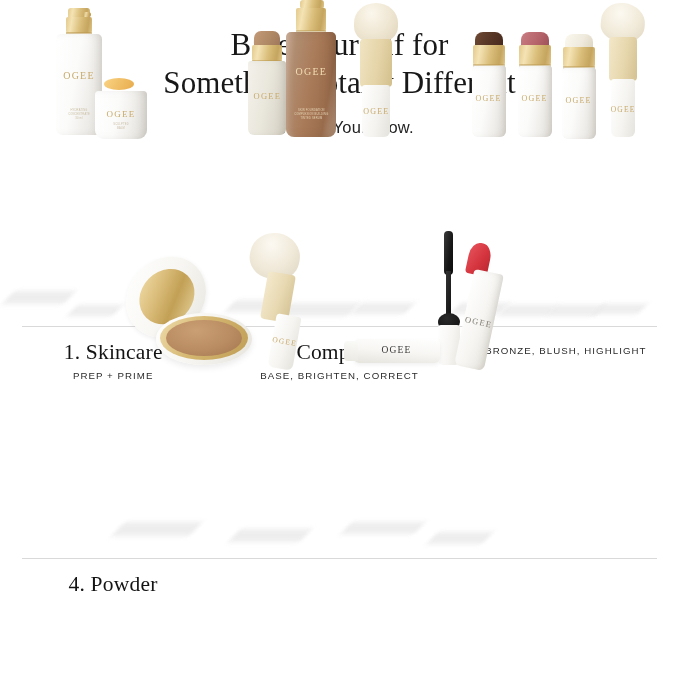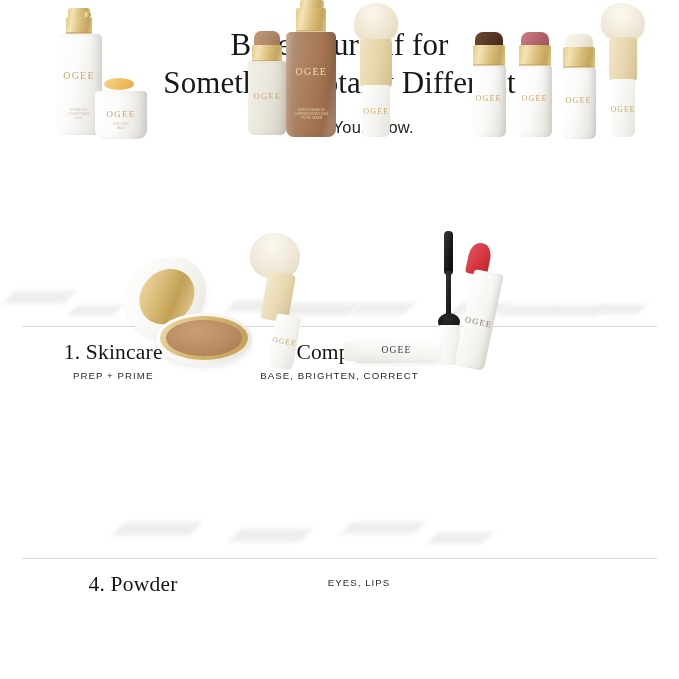--- a/index.html
+++ b/index.html
@@ -30,21 +30,21 @@
   .cell{flex:1;position:relative;}
   .row2 .cell{flex:0 0 226px;}
   .stage{position:absolute;left:0;right:0;bottom:0;height:100%;}
 
   .divider{
     height:1px;background:#d9d9d9;margin:0 22px;
   }
 
   
   .captions{display:flex;padding-top:13px;}
-  .captions.c2{justify-content:flex-start;margin-left:20px;}
+  .captions.c2{justify-content:space-between;}
   .cap{flex:1;text-align:center;}
   .captions.c2 .cap{flex:0 0 226px;}
   .cap-title{
     font-family:"Liberation Serif",serif;
     font-size:21.5px;color:#141414;letter-spacing:.2px;
   }
   .cap-sub{
     margin-top:5px;font-size:9.7px;color:#2a2a2a;
     letter-spacing:1.05px;
   }
@@ -206,20 +206,21 @@
   <div class="captions c1">
     <div class="cap">
       <div class="cap-title">1. Skincare</div>
       <div class="cap-sub">PREP + PRIME</div>
     </div>
     <div class="cap">
       <div class="cap-title">2. Complexion</div>
       <div class="cap-sub">BASE, BRIGHTEN, CORRECT</div>
     </div>
     <div class="cap">
+      <div class="cap-sub">BRONZE, BLUSH, HIGHLIGHT</div>
     </div>
   </div>
 
   <div class="row row2">
 
     <div class="cell">
       <div class="stage">
         <div class="shadow-skew" style="left:4px;bottom:22px;width:78px;height:14px;"></div>
         <div class="shadow-skew" style="left:120px;bottom:16px;width:72px;height:13px;"></div>
 
@@ -275,17 +276,16 @@
     </div>
   </div>
 
   <div class="divider"></div>
 
   <div class="captions c2">
     <div class="cap">
       <div class="cap-title">4. Powder</div>
     </div>
     <div class="cap">
-      <div class="cap-sub">EYES, LIPS</div>
     </div>
   </div>
 
 </div>
 
 </body></html>

